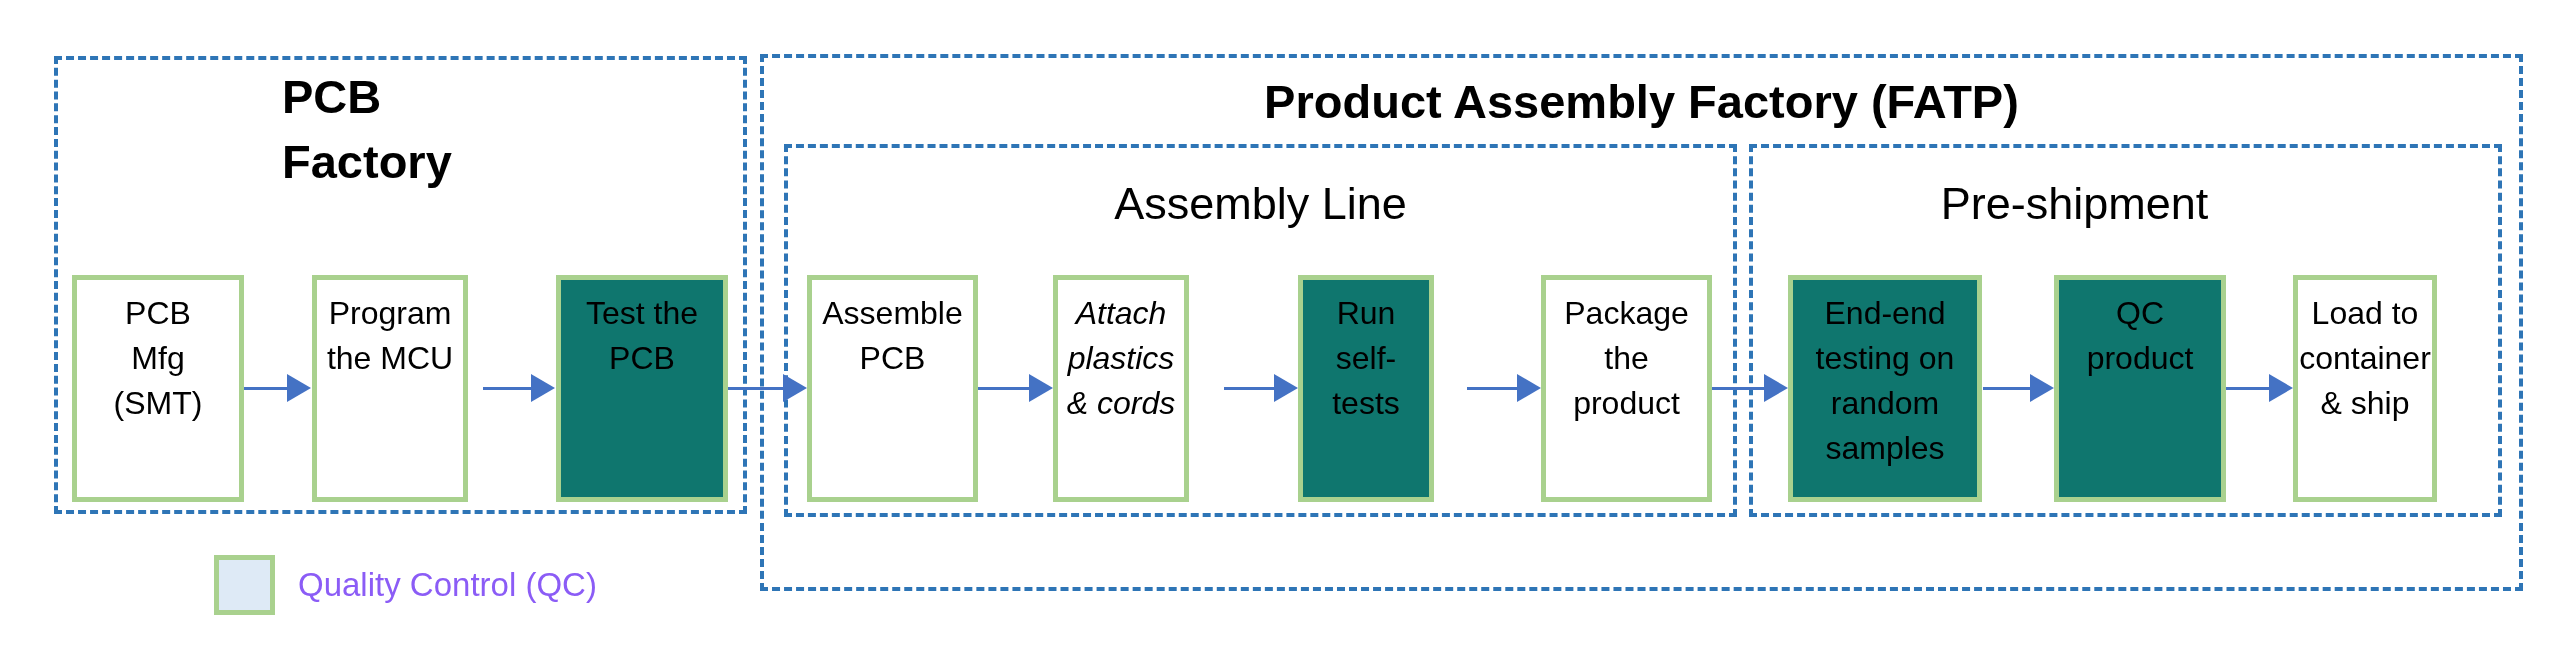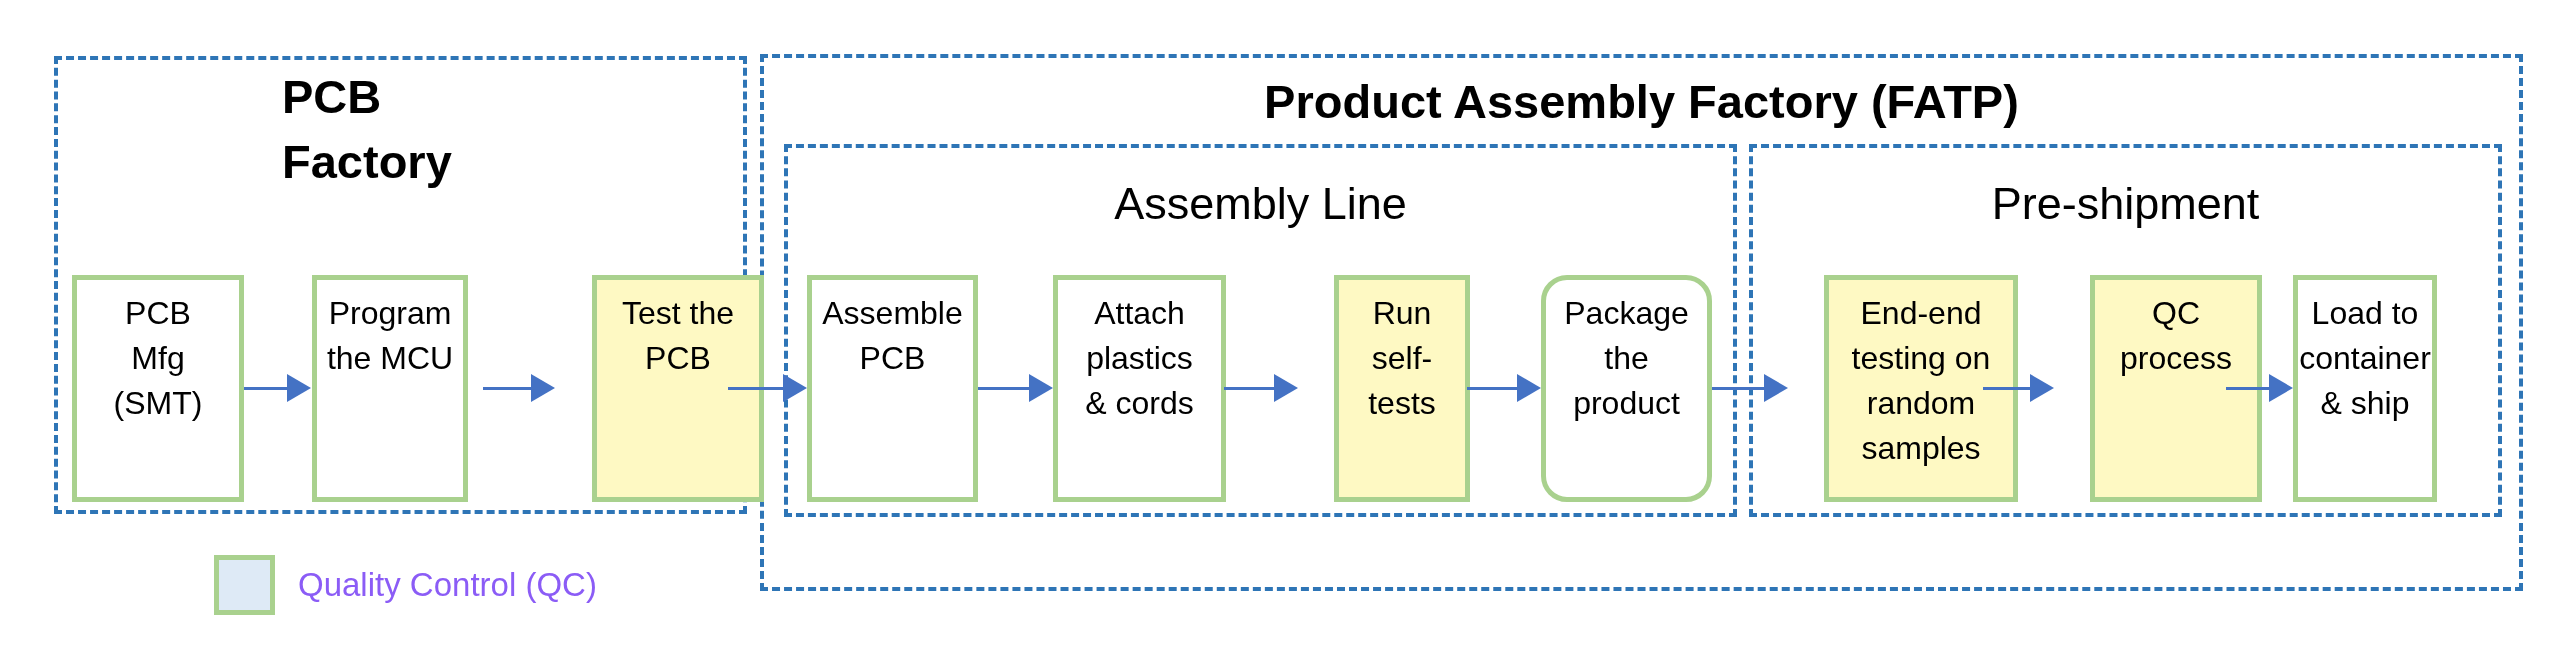--- a/index.html
+++ b/index.html
@@ -40,21 +40,21 @@
     box-sizing: border-box;
     border: 5.6px solid #A9D18E;
     background: #ffffff;
     text-align: center;
     font-size: 32px;
     line-height: 45px;
     padding-top: 11.3px;
     white-space: pre-line;
     color: #000000;
   }
-  .step.qc { background: #fef9c3; margin-left: 36px; }
+  .step.qc { background: #0f766e; }
   .arrow { position: absolute; height: 0; }
   .arrow .shaft {
     position: absolute;
     height: 2.8px;
     background: #4472C4;
     top: 387px;
   }
   .arrow .head {
     position: absolute;
     width: 0; height: 0;
@@ -90,48 +90,48 @@
   <div class="factory-title" style="left:282px; top:64px;">PCB
 Factory</div>
 
   <div class="dashed-box" style="left:760px; top:54px; width:1763px; height:537px;"></div>
   <div class="factory-title" style="left:760px; top:69px; width:1763px; text-align:center; white-space:nowrap;">Product Assembly Factory (FATP)</div>
 
   <div class="dashed-box" style="left:784px; top:144px; width:953px; height:373px;"></div>
   <div class="section-title" style="left:784px; top:180px; width:953px;">Assembly Line</div>
 
   <div class="dashed-box" style="left:1749px; top:144px; width:753px; height:373px;"></div>
-  <div class="section-title" style="left:1749px; top:180px; width:753px;">Pre-shipment</div>
+  <div class="section-title" style="left:1698px; top:180px; width:753px;">Pre-shipment</div>
 
   <div class="step" style="left:72px; width:172px;">PCB
 Mfg
 (SMT)</div>
   <div class="step" style="left:312px; width:156px;">Program
 the MCU</div>
   <div class="step qc" style="left:556px; width:172px;">Test the
 PCB</div>
 
   <div class="step" style="left:807px; width:171px;">Assemble
 PCB</div>
-  <div class="step" style="left:1053px; width:173px;">Attach
+  <div class="step" style="left:1053px; width:136px;font-style:italic;">Attach
 plastics
 &amp; cords</div>
   <div class="step qc" style="left:1298px; width:136px;">Run
 self-
 tests</div>
-  <div class="step" style="left:1541px; width:171px;border-radius:26px;">Package
+  <div class="step" style="left:1541px; width:171px;">Package
 the
 product</div>
 
   <div class="step qc" style="left:1788px; width:194px;">End-end
 testing on
 random
 samples</div>
   <div class="step qc" style="left:2054px; width:172px;">QC
-process</div>
+product</div>
   <div class="step" style="left:2293px; width:144px;">Load to
 container
 &amp; ship</div>
 
   <div class="arrow">
     <div class="shaft" style="left:244px; width:47px;"></div>
       <div class="head" style="left:287px;"></div>
   </div>
   <div class="arrow">
     <div class="shaft" style="left:483px; width:52px;"></div>

